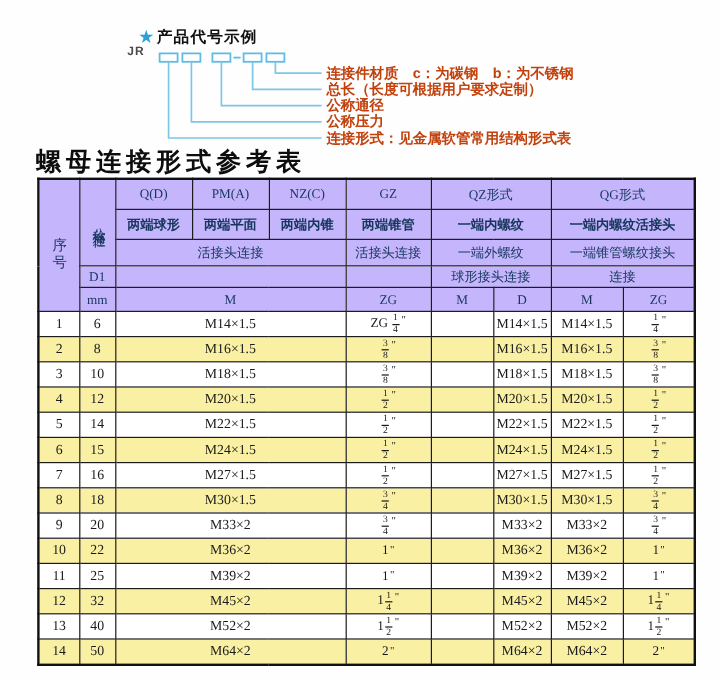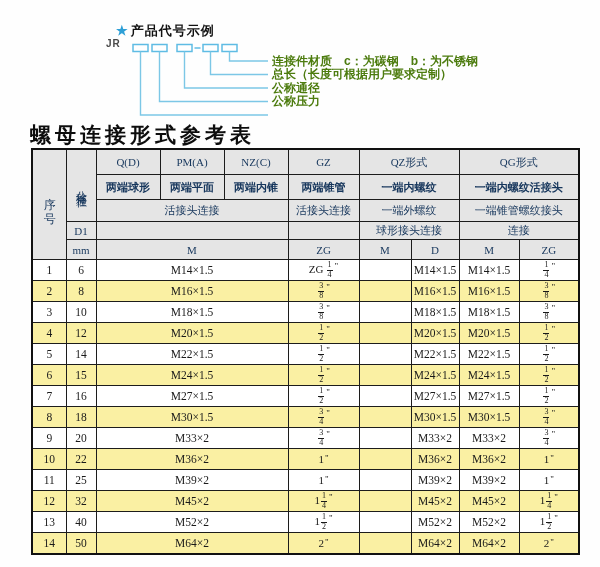--- a/index.html
+++ b/index.html
@@ -5,31 +5,31 @@
   html,body{margin:0;padding:0;}
   body{background:#ffffff;font-family:"Liberation Sans",sans-serif;}
   #page{position:relative;width:600px;height:567px;background:#fefefe;overflow:hidden;}
 
   
   #code-diagram{position:absolute;left:0;top:0;width:600px;height:130px;}
   .star-line{position:absolute;left:116px;top:22px;font-size:13px;font-weight:bold;color:#111;letter-spacing:1px;white-space:nowrap;}
   .star-line .star{color:#2e9fd6;margin-right:2px;}
   .jr-prefix{position:absolute;left:106px;top:38px;font-size:10px;font-weight:bold;color:#4a4a4a;letter-spacing:1px;}
   #diagram-svg{position:absolute;left:0;top:0;pointer-events:none;}
-  .diagram-label{position:absolute;left:272px;font-size:12px;font-weight:bold;color:#4d7c0f;line-height:13px;white-space:nowrap;}
+  .diagram-label{position:absolute;left:272px;font-size:12px;font-weight:bold;color:#c2410c;line-height:13px;white-space:nowrap;}
 
   
   #table-title{position:absolute;left:30px;top:121px;font-family:Liberation Mono, monospace;font-size:21px;font-weight:bold;color:#0d0d0d;letter-spacing:4px;white-space:nowrap;}
 
   
   #ref-table{position:absolute;left:31px;top:148px;border-collapse:collapse;table-layout:fixed;width:547px;
              font-family:"Liberation Serif",serif;}
   #ref-table th,#ref-table td{border:1px solid #1c1c1c;padding:0;text-align:center;vertical-align:middle;overflow:hidden;}
   #ref-table{border:2px solid #111;}
-  #ref-table thead th{background:#e5e5e5;color:#16365c;font-weight:normal;font-size:11px;}
+  #ref-table thead th{background:#c4b5fd;color:#16365c;font-weight:normal;font-size:11px;}
   #ref-table thead tr.hr1 th{height:24px;}
   #ref-table thead tr.hr2 th{height:24px;font-weight:bold;}
   #ref-table thead tr.hr3 th{height:21px;}
   #ref-table thead tr.hr4 th{height:17px;}
   #ref-table thead tr.hr5 th{height:19px;}
   #ref-table tbody td{height:20px;font-size:11.5px;color:#1a1a1a;background:#ffffff;}
   #ref-table tbody tr.alt td{background:#faf0a3;}
 
   .vert{writing-mode:vertical-rl;text-orientation:upright;margin:0 auto;}
   .seq-vert{letter-spacing:16px;font-size:12px;}
@@ -69,20 +69,21 @@
         <path d="M184.5 51.5 V88 H268"></path>
         <path d="M159.5 51.5 V101.5 H268"></path>
         <path d="M140.5 51.5 V115 H268"></path>
       </g>
     </svg>
 
     <div class="diagram-label" style="top:54.5px">连接件材质　c：为碳钢　b：为不锈钢</div>
     <div class="diagram-label" style="top:68px">总长（长度可根据用户要求定制）</div>
     <div class="diagram-label" style="top:81.5px">公称通径</div>
     <div class="diagram-label" style="top:95px">公称压力</div>
+    <div class="diagram-label" style="top:108.5px">连接形式：见金属软管常用结构形式表</div>
   </div>
 
   <div id="table-title">螺母连接形式参考表</div>
 
   <table id="ref-table">
     <colgroup>
       <col style="width:34px">
         <col style="width:30px">
       <col style="width:64px">
         <col style="width:64px">

